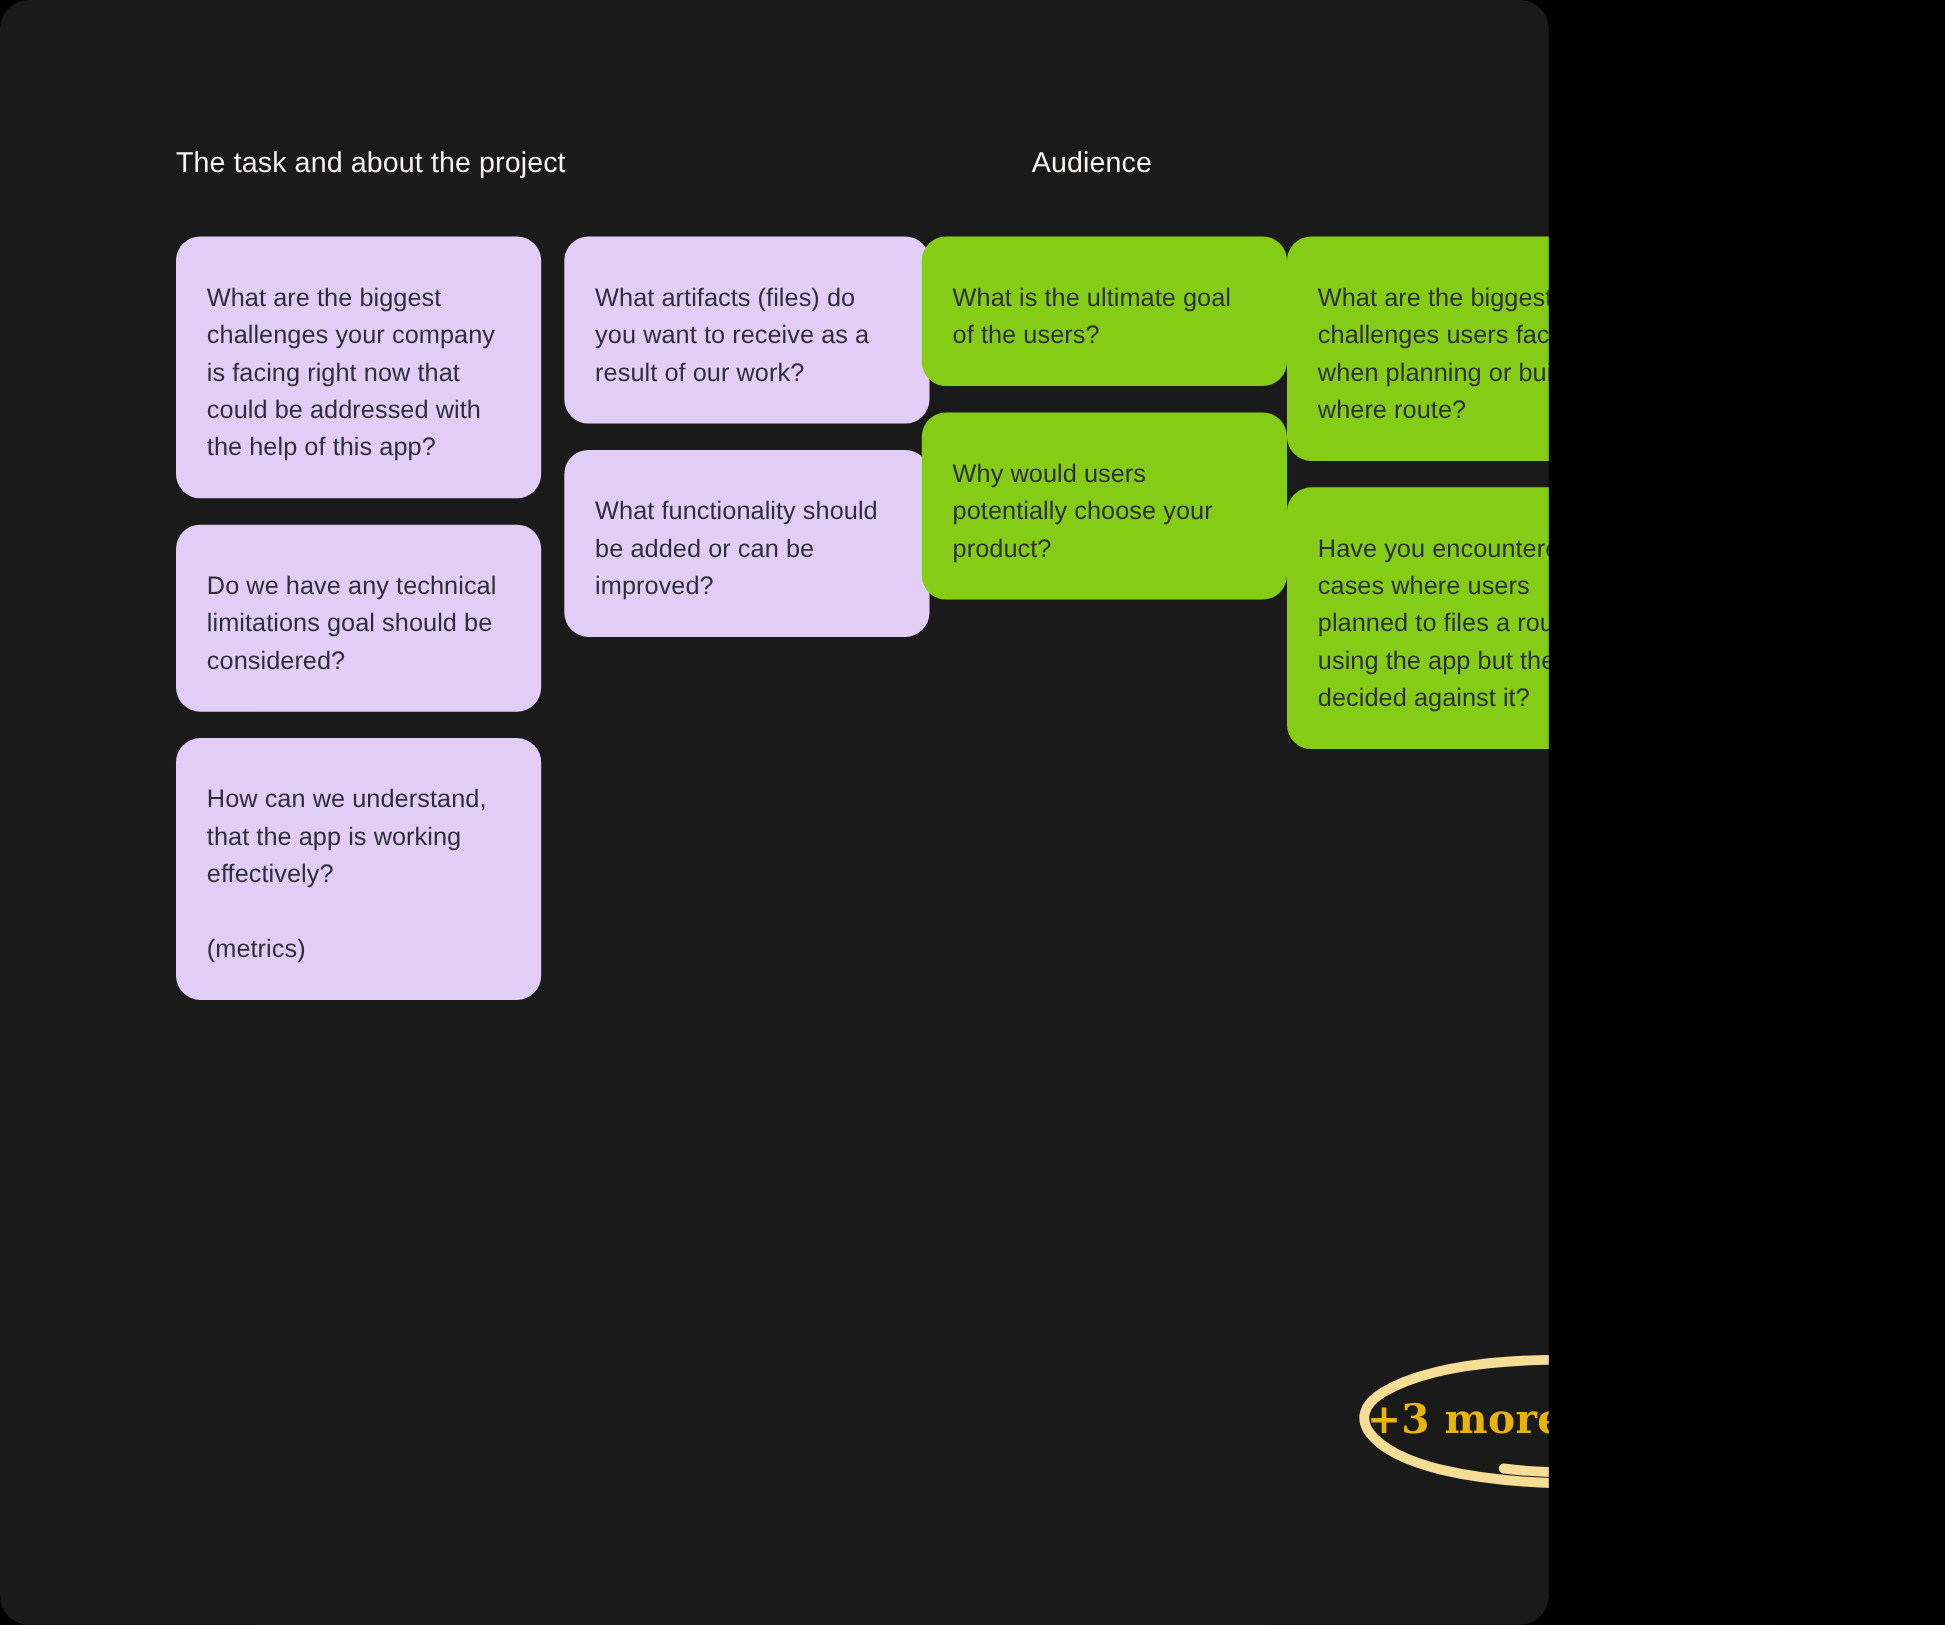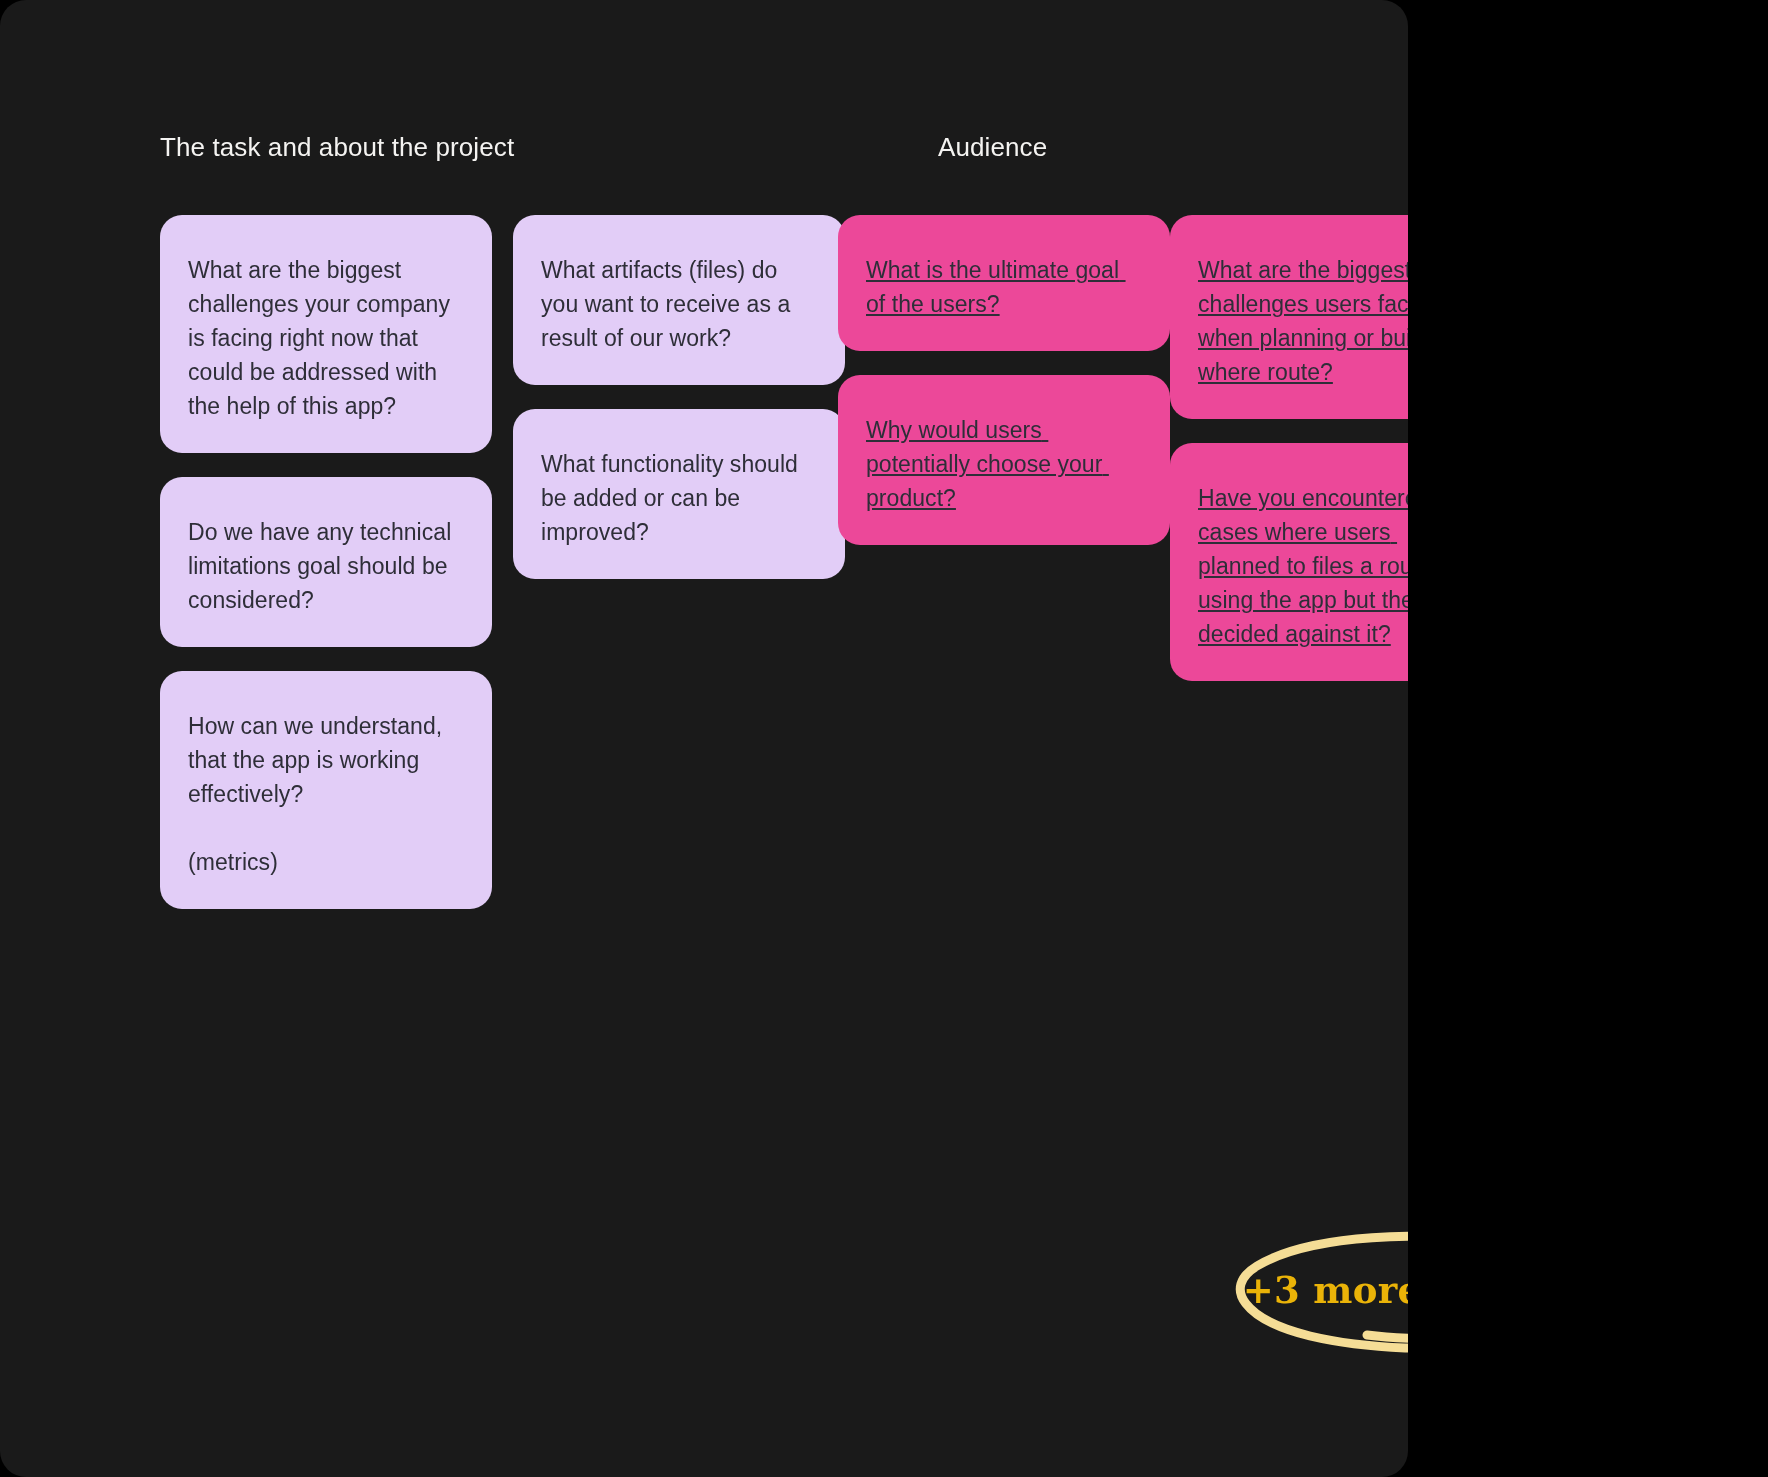--- a/index.html
+++ b/index.html
@@ -80,21 +80,21 @@
     font-size: 23px;
     line-height: 34px;
     letter-spacing: 0.05px;
     font-weight: 400;
     white-space: pre-wrap;
     overflow: hidden;
     margin-top: 13px;
   }
 
   .card.purple { background: #e2cdf7; }
-  .card.yellow { background: #ec4899; text-decoration: underline; }
+  .card.yellow { background: #84cc16; }
 
   
   #annotation {
     position: absolute;
     left: 1215px;
     top: 1228px;
     width: 420px;
     height: 130px;
   }
 

